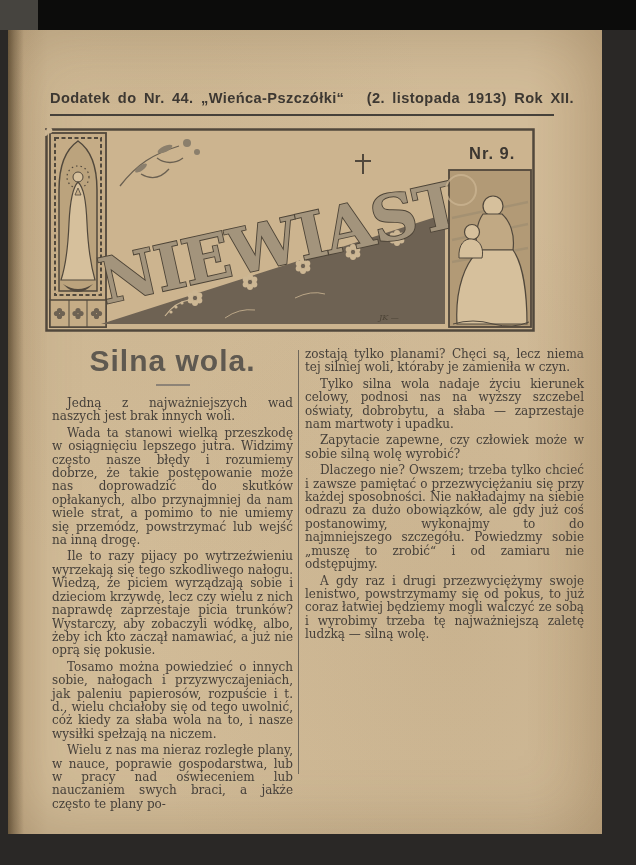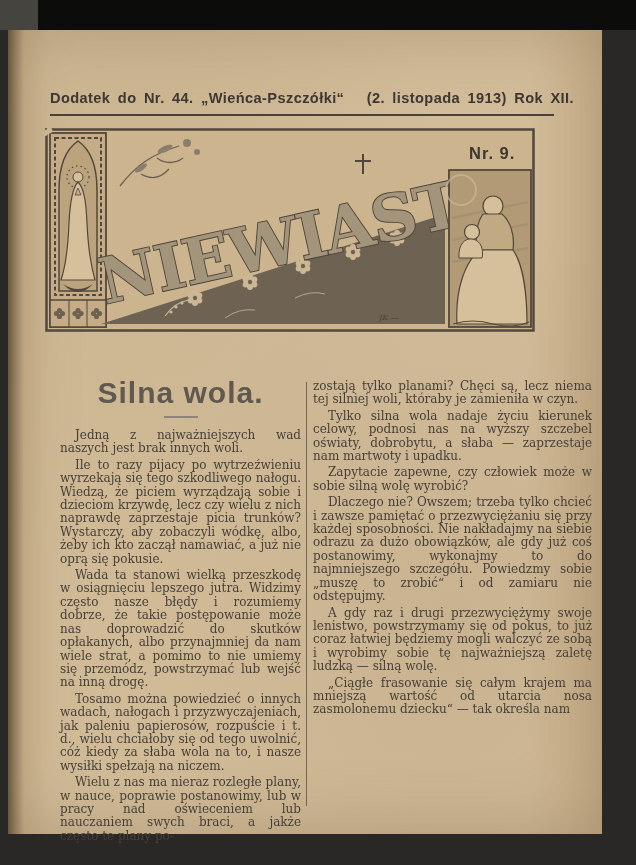--- a/index.html
+++ b/index.html
@@ -13,21 +13,21 @@
       radial-gradient(ellipse at 75% 75%, rgba(125,98,60,0.10), transparent 50%),
       linear-gradient(90deg,#b59d78 0px,#c7ae89 6px,#d1bb97 40px,#d2bc99 520px,#cab18c 594px);
     box-shadow:inset 0 0 70px rgba(92,72,42,.28);}
   .fold{position:absolute;left:0;top:0;width:16px;height:804px;
     background:linear-gradient(90deg,rgba(58,44,24,.55),rgba(58,44,24,0));}
   .dateline{position:absolute;left:42px;top:60px;width:504px;
     font:bold 14.6px/1.2 "Liberation Sans",sans-serif;color:#3d3832;
     letter-spacing:.4px;word-spacing:3px;white-space:pre;
     border-bottom:2px solid #46413a;padding-bottom:6px;}
   .masthead{position:absolute;left:37px;top:98px;width:490px;height:204px;}
-  .article{position:absolute;left:8px;top:0;width:594px;height:687px;margin-top:32px;}
+  .article{position:absolute;left:0;top:0;width:594px;height:687px;}
   .col-left{position:absolute;left:44px;top:314px;width:241px;}
   .col-right{position:absolute;left:297px;top:318px;width:279px;}
   .col-rule{position:absolute;left:290px;top:320px;width:1px;height:424px;background:#6f675a;}
   h1.article-title{margin:0;text-align:center;
     font:bold 30px/1.1 "Liberation Sans",sans-serif;color:#5f5950;letter-spacing:1px;}
   .title-rule{width:34px;height:2px;background:#8d8376;margin:7px auto 11px auto;}
   p.body{margin:0 0 3px 0;font-family:"DejaVu Serif",serif;font-size:12px;
     line-height:13.4px;color:#46403a;text-align:justify;text-indent:15px;
     text-justify:inter-word;}
   p.body.cont{text-indent:0;}
@@ -141,31 +141,30 @@
       <text x="424" y="31" font-family="Liberation Sans, sans-serif" font-size="16.5" font-weight="bold" letter-spacing="1" fill="#3c3731">Nr. 9.</text>
 
       <text x="334" y="192" font-family="DejaVu Serif, serif" font-size="8" font-style="italic" fill="#4d4437">JK —</text>
     </svg>
 
     <div class="article">
       <div class="col-left">
         <h1 class="article-title">Silna wola.</h1>
         <div class="title-rule"></div>
         <p class="body">Jedną z najważniejszych wad naszych jest brak innych woli.</p>
+        <p class="body">Wada ta stanowi wielką przeszkodę w osiągnięciu lepszego jutra. Widzimy często nasze błędy i rozumiemy dobrze, że takie postępowanie może nas doprowadzić do skutków opłakanych, albo przynajmniej da nam wiele strat, a pomimo to nie umiemy się przemódz, powstrzymać lub wejść na inną drogę.</p>
         <p class="body">Ile to razy pijacy po wytrzeźwieniu wyrzekają się tego szkodliwego nałogu. Wiedzą, że piciem wyrządzają sobie i dzieciom krzywdę, lecz czy wielu z nich naprawdę zaprzestaje picia trunków? Wystarczy, aby zobaczyli wódkę, albo, żeby ich kto zaczął namawiać, a już nie oprą się pokusie.</p>
-        <p class="body">Wada ta stanowi wielką przeszkodę w osiągnięciu lepszego jutra. Widzimy często nasze błędy i rozumiemy dobrze, że takie postępowanie może nas doprowadzić do skutków opłakanych, albo przynajmniej da nam wiele strat, a pomimo to nie umiemy się przemódz, powstrzymać lub wejść na inną drogę.</p>
-        <p class="body">Tosamo można powiedzieć o innych wadach, nałogach i przyzwyczajeniach, jak paleniu papierosów, rozpuście i t. d., wielu chciałoby się od tego uwolnić, cóż kiedy za słaba wola na to, i nasze wysiłki spełzają na niczem.</p>
-        <p class="body">Wielu z nas ma nieraz rozległe plany, w nauce, poprawie postanowimy, lub w pracy nad oświeceniem lub nauczaniem swych braci, a jakże często te plany po-</p>
+        <p class="body">Tosamo można powiedzieć o innych sobie, nałogach i przyzwyczajeniach, jak paleniu papierosów, rozpuście i t. d., wielu chciałoby się od tego uwolnić, cóż kiedy za słaba wola na to, i nasze wysiłki spełzają na niczem.</p>
+        <p class="body">Wielu z nas ma nieraz rozległe plany, w nauce, poprawie gospodarstwa, lub w pracy nad oświeceniem lub nauczaniem swych braci, a jakże często te plany po-</p>
       </div>
 
       <div class="col-rule"></div>
 
       <div class="col-right">
         <p class="body cont">zostają tylko planami?  Chęci są, lecz niema tej silniej woli, któraby je zamieniła w czyn.</p>
         <p class="body">Tylko silna wola nadaje życiu kierunek celowy, podnosi nas na wyższy szczebel oświaty, dobrobytu, a słaba — zaprzestaje nam martwoty i upadku.</p>
         <p class="body">Zapytacie zapewne, czy człowiek może w sobie silną wolę wyrobić?</p>
         <p class="body">Dlaczego nie?  Owszem; trzeba tylko chcieć i zawsze pamiętać o przezwyciężaniu się przy każdej sposobności.  Nie nakładajmy na siebie odrazu za dużo obowiązków, ale gdy już coś postanowimy, wykonajmy to do najmniejszego szczegółu. Powiedzmy sobie „muszę to zrobić“ i od zamiaru nie odstępujmy.</p>
-        <p class="body">A gdy raz i drugi przezwyciężymy swoje lenistwo, powstrzymamy się od pokus, to już coraz łatwiej będziemy mogli walczyć ze sobą i wyrobimy sobie tę najważniejszą zaletę ludzką — silną wolę.</p>
-        <p class="body">„Ciągłe frasowanie się całym krajem ma mniejszą wartość od utarcia nosa zasmolonemu dziecku“ — tak określa nam</p>
+        <p class="body">A gdy raz i drugi przezwyciężymy swoje lenistwo, powstrzymamy się od pokus, to już coraz łatwiej będziemy mogli walczyć ze sobą i wyrobimy trzeba tę najważniejszą zaletę ludzką — silną wolę.</p>
       </div>
     </div>
   </div>
 </div>
 
 </body></html>

